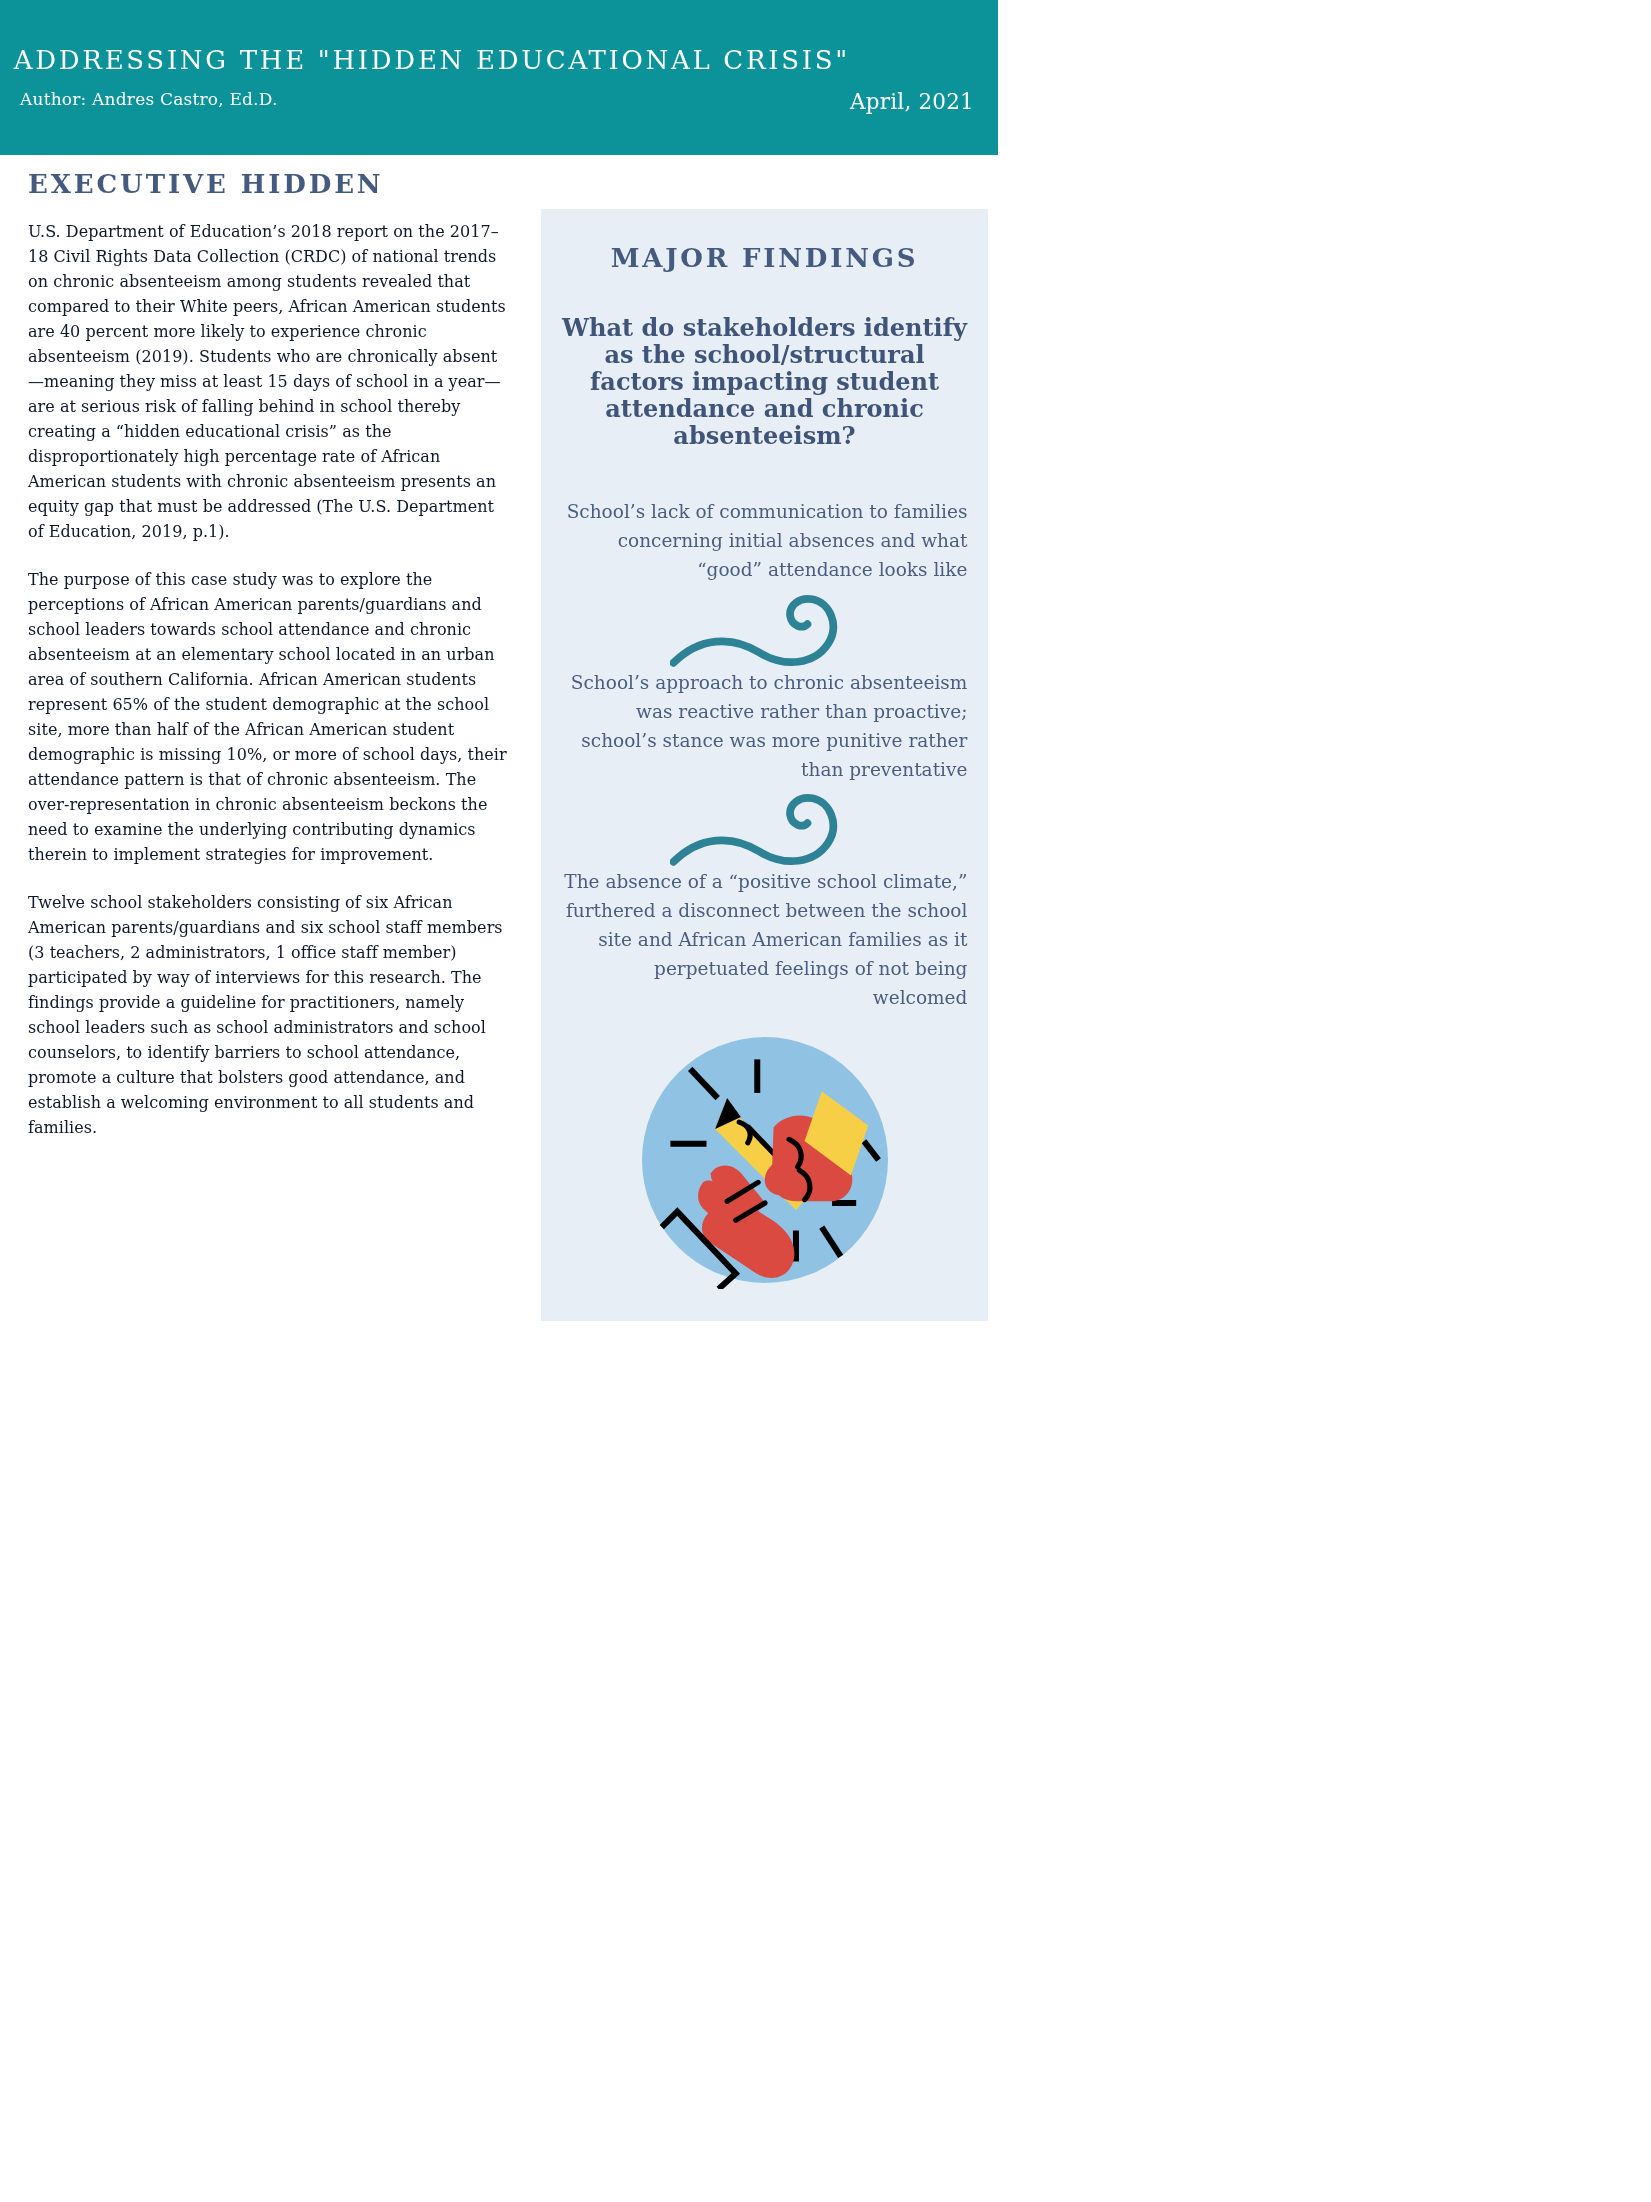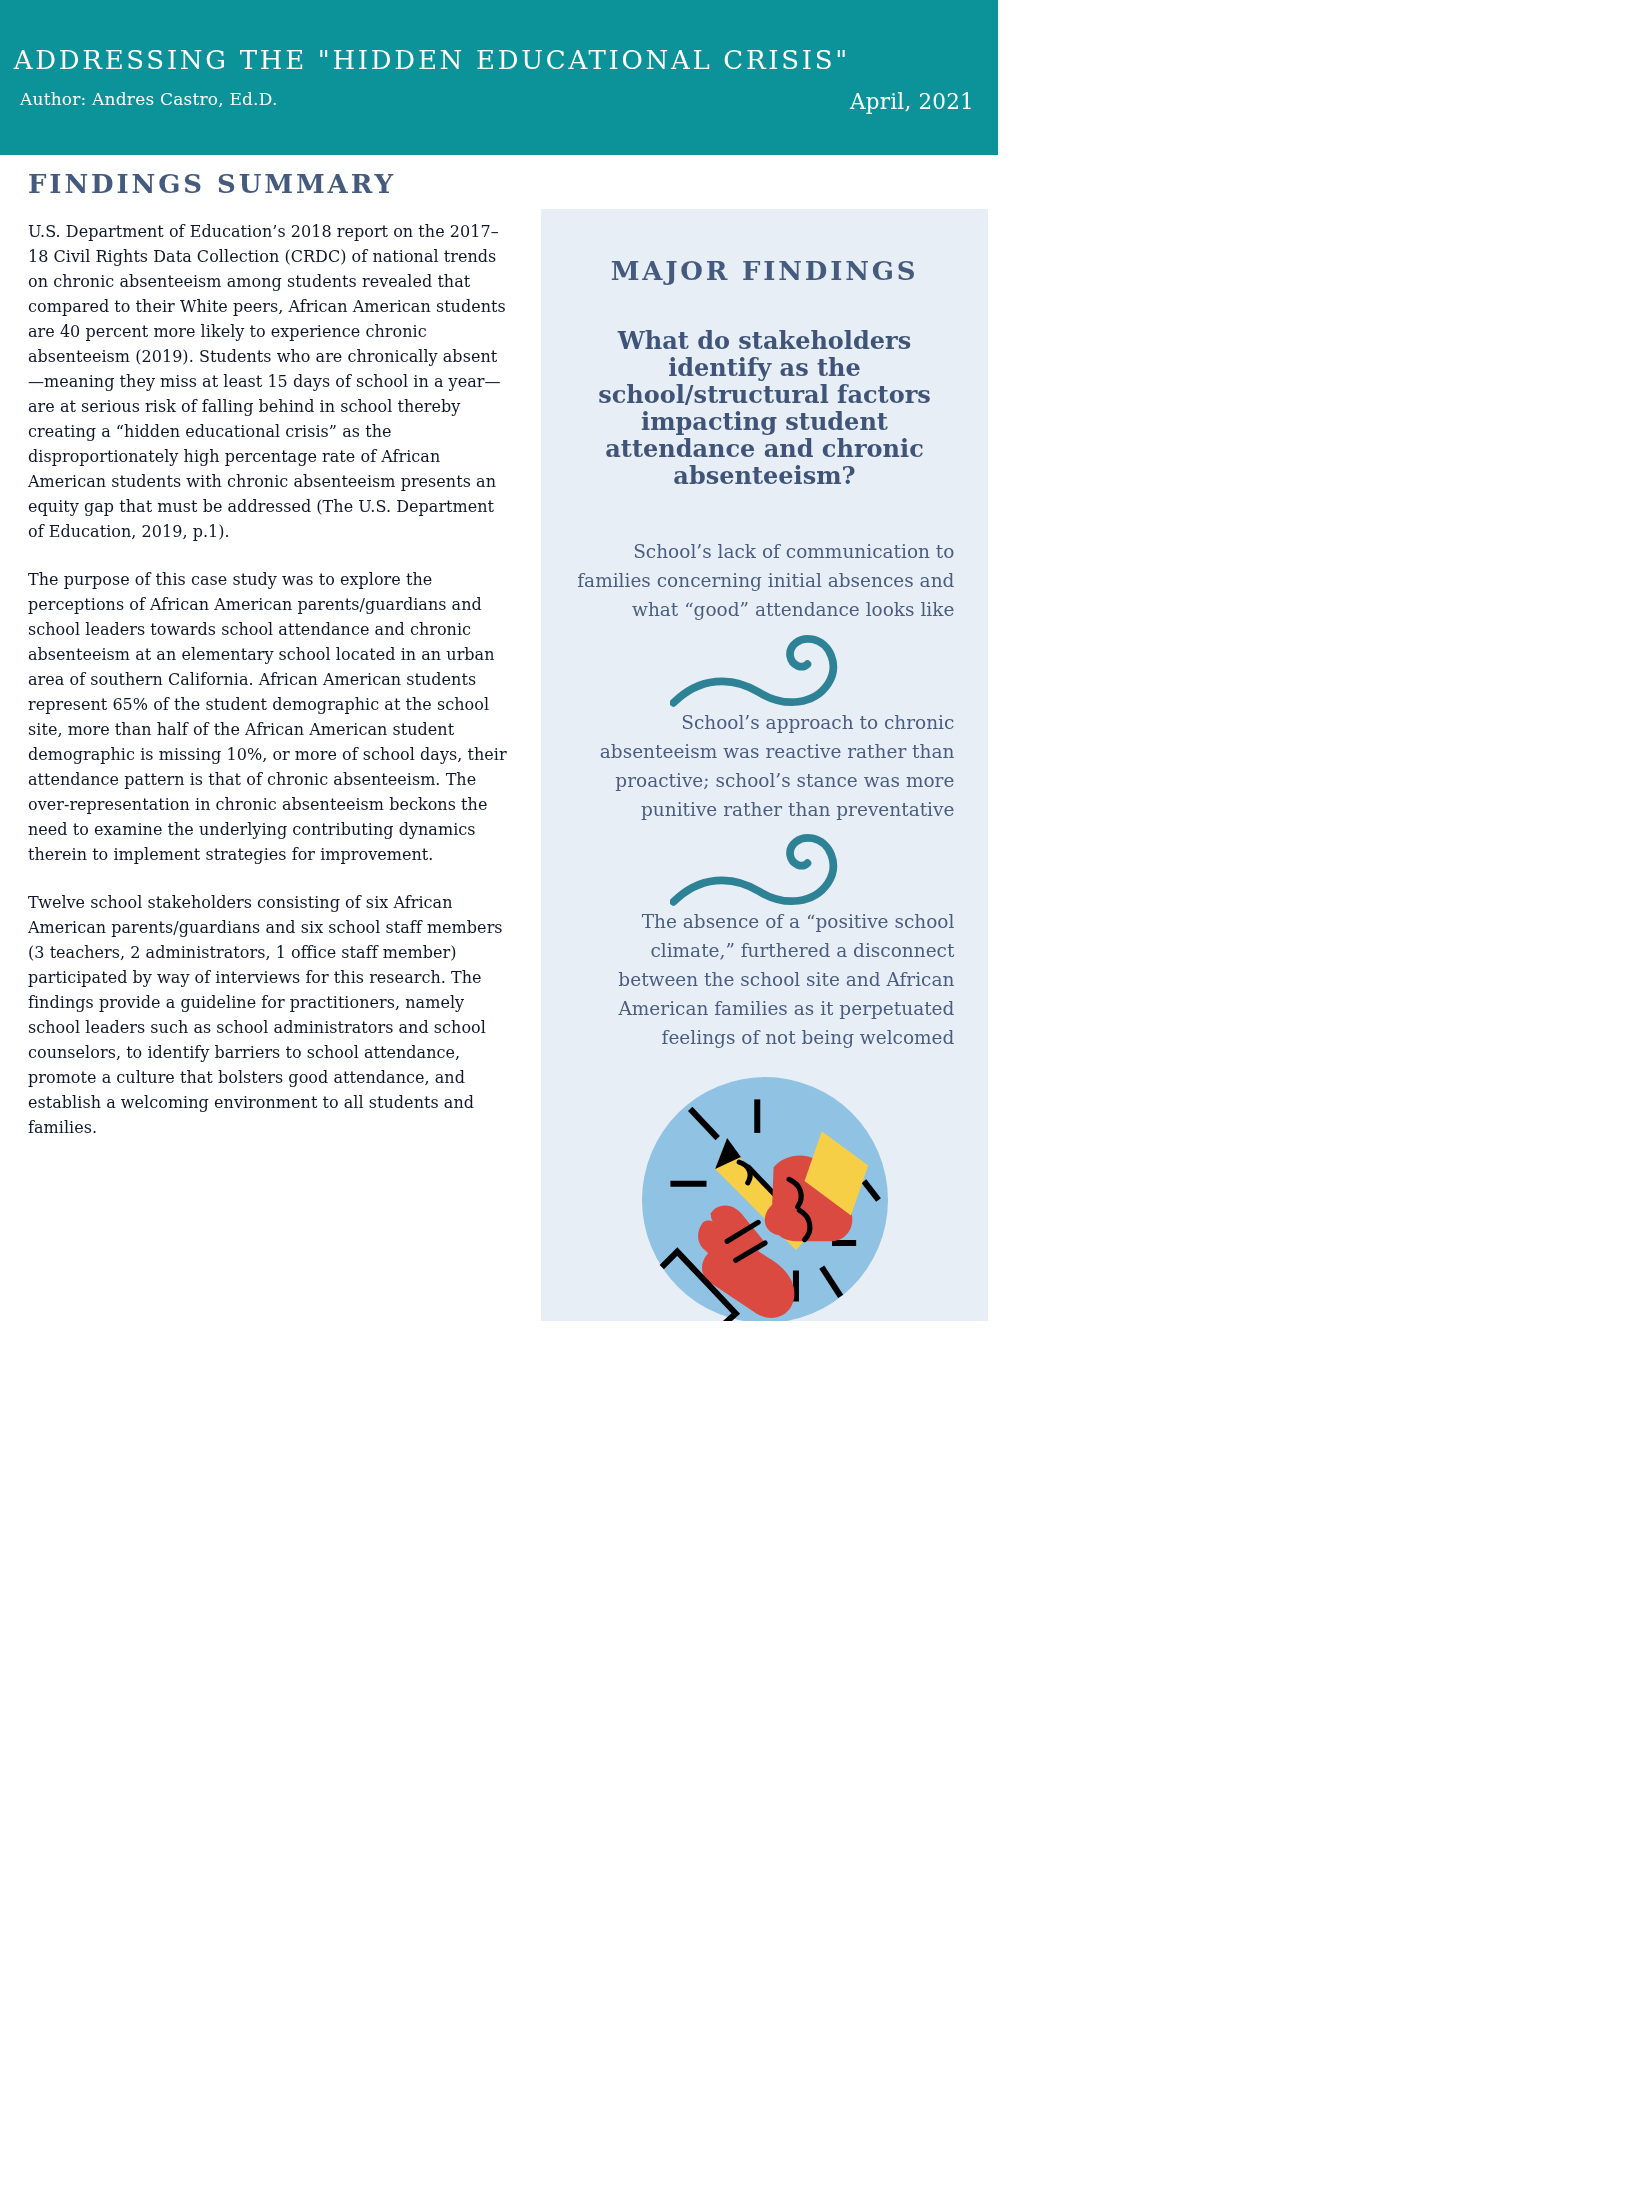--- a/index.html
+++ b/index.html
@@ -94,21 +94,21 @@
 
   
   .findings-panel {
     position: absolute;
     left: 541px;
     top: 209px;
     width: 447px;
     height: 1112px;
     background: #e7eef6;
     box-sizing: border-box;
-    padding: 13px;
+    padding: 0;
     overflow: hidden;
   }
   .findings-title {
     color: #455a7f;
     font-family: "DejaVu Serif", serif;
     font-size: 26px;
     letter-spacing: 2.8px;
     font-weight: 700;
     text-align: center;
     margin: 34px 0 0 0;
@@ -154,21 +154,21 @@
 
 <div class="page">
 
   <div class="header">
     <div class="header-title">ADDRESSING THE "HIDDEN EDUCATIONAL CRISIS"</div>
     <div class="header-author">Author: Andres Castro, Ed.D.</div>
     <div class="header-date">April, 2021</div>
   </div>
 
   <div class="left-col">
-    <h1 class="section-title">FINDINGS SUMMARY</h1>
+    <h1 class="section-title">EXECUTIVE HIDDEN</h1>
     <p class="body-par">U.S. Department of Education’s 2018 report on the 2017–18 Civil Rights Data Collection (CRDC) of national trends on chronic absenteeism among students revealed that compared to their White peers, African American students are 40 percent more likely to experience chronic absenteeism (2019). Students who are chronically absent—meaning they miss at least 15 days of school in a year—are at serious risk of falling behind in school thereby creating a “hidden educational crisis” as the disproportionately high percentage rate of African American students with chronic absenteeism presents an equity gap that must be addressed (The U.S. Department of Education, 2019, p.1).</p>
     <p class="body-par"> The purpose of this case study was to explore the perceptions of African American parents/guardians and school leaders towards school attendance and chronic absenteeism at an elementary school located in an urban area of southern California. African American students represent 65% of the student demographic at the school site, more than half of the African American student demographic is missing 10%, or more of school days, their attendance pattern is that of chronic absenteeism. The over-representation in chronic absenteeism beckons the need to examine the underlying contributing dynamics therein to implement strategies for improvement.</p>
     <p class="body-par"> Twelve school stakeholders consisting of six African American parents/guardians and six school staff members (3 teachers, 2 administrators, 1 office staff member) participated by way of interviews for this research. The findings provide a guideline for practitioners, namely school leaders such as school administrators and school counselors, to identify barriers to school attendance, promote a culture that bolsters good attendance, and establish a welcoming environment to all students and families.</p>
   </div>
 
   <div class="findings-panel">
 
     <h2 class="findings-title">MAJOR FINDINGS</h2>
 
     <p class="findings-question">What do stakeholders identify as the school/structural factors impacting student attendance and chronic absenteeism?</p>

